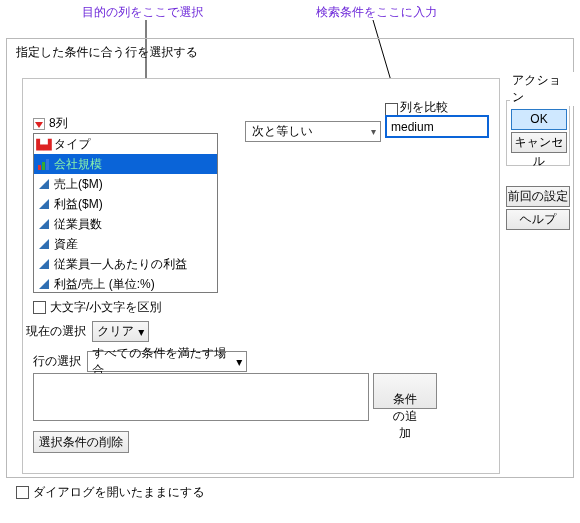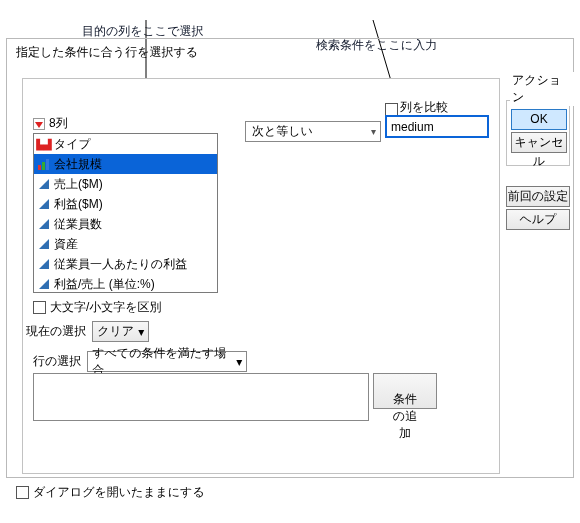--- a/index.html
+++ b/index.html
@@ -9,23 +9,22 @@
     font-size: 12px;
     background: #fff;
     color: #000;
     width: 580px;
     height: 523px;
     position: relative;
   }
   .callout {
     position: absolute;
     font-size: 12px;
-    color: #0f172a;
+    color: #6d28d9;
     white-space: nowrap;
-    margin-top: 19px;
   }
   svg.callout-line {
     position: absolute;
     pointer-events: none;
   }
   .frame {
     position: absolute;
     left: 6px;
     top: 38px;
     width: 568px;
@@ -122,21 +121,21 @@
   .col-item {
     display: flex;
     align-items: center;
     height: 20px;
     padding: 0 4px;
     gap: 4px;
     white-space: nowrap;
   }
   .col-item.selected {
     background: #0a64d8;
-    color: #000000;
+    color: #86efac;
   }
   .ico {
     width: 12px; height: 12px;
     display: flex; align-items: center; justify-content: center;
   }
   .ico-chart { color: #d22; font-size: 10px; }
   .ico-bars {
     width: 12px; height: 12px;
     position: relative;
   }
@@ -276,21 +275,21 @@
     top: 484px;
     display: flex;
     align-items: center;
     gap: 4px;
   }
 </style>
 </head>
 <body>
 
 <div class="callout" style="left:82px; top:4px;">目的の列をここで選択</div>
-<div class="callout" style="left:316px; top:18px;">検索条件をここに入力</div>
+<div class="callout" style="left:316px; top:4px;">検索条件をここに入力</div>
 <svg class="callout-line" style="left:0;top:0;" width="580" height="180">
   <line x1="146" y1="20" x2="146" y2="89" stroke="#000" stroke-width="1"></line>
   <line x1="373" y1="20" x2="402" y2="118" stroke="#000" stroke-width="1"></line>
 </svg>
 
 <div class="frame"></div>
 <div class="title">指定した条件に合う行を選択する</div>
 
 <div class="main-area">
 
@@ -386,20 +385,21 @@
   <div class="row-sel-row">
     <span>行の選択</span>
     <span class="small-combo" style="width:160px; background:#fff; justify-content:space-between;">
       <span>すべての条件を満たす場合</span>
       <span class="chev">▾</span>
     </span>
   </div>
 
   <div class="cond-box"></div>
   <button class="add-cond-btn">条件の追加</button>
+  <button class="del-cond-btn">選択条件の削除</button>
 </div>
 
 <div class="action-group">
   <div class="group-label">アクション</div>
   <div class="group-box">
     <button class="btn ok">OK</button>
     <button class="btn">キャンセル</button>
   </div>
   <div style="height:18px;"></div>
   <button class="btn" style="width:64px;">前回の設定</button>

